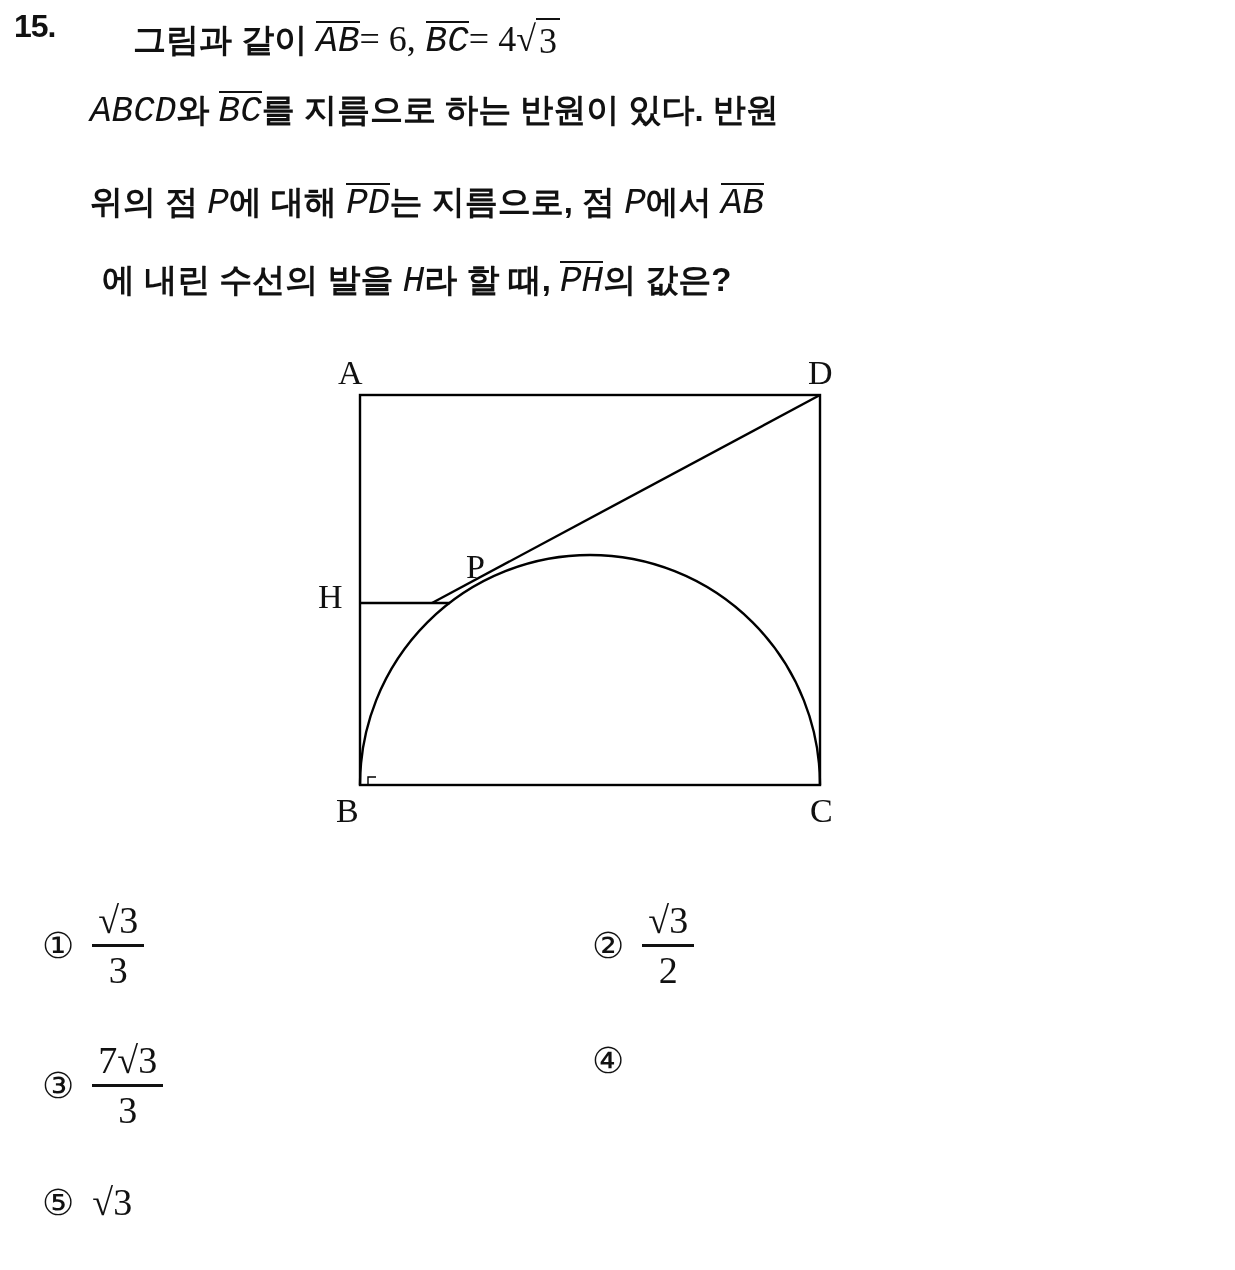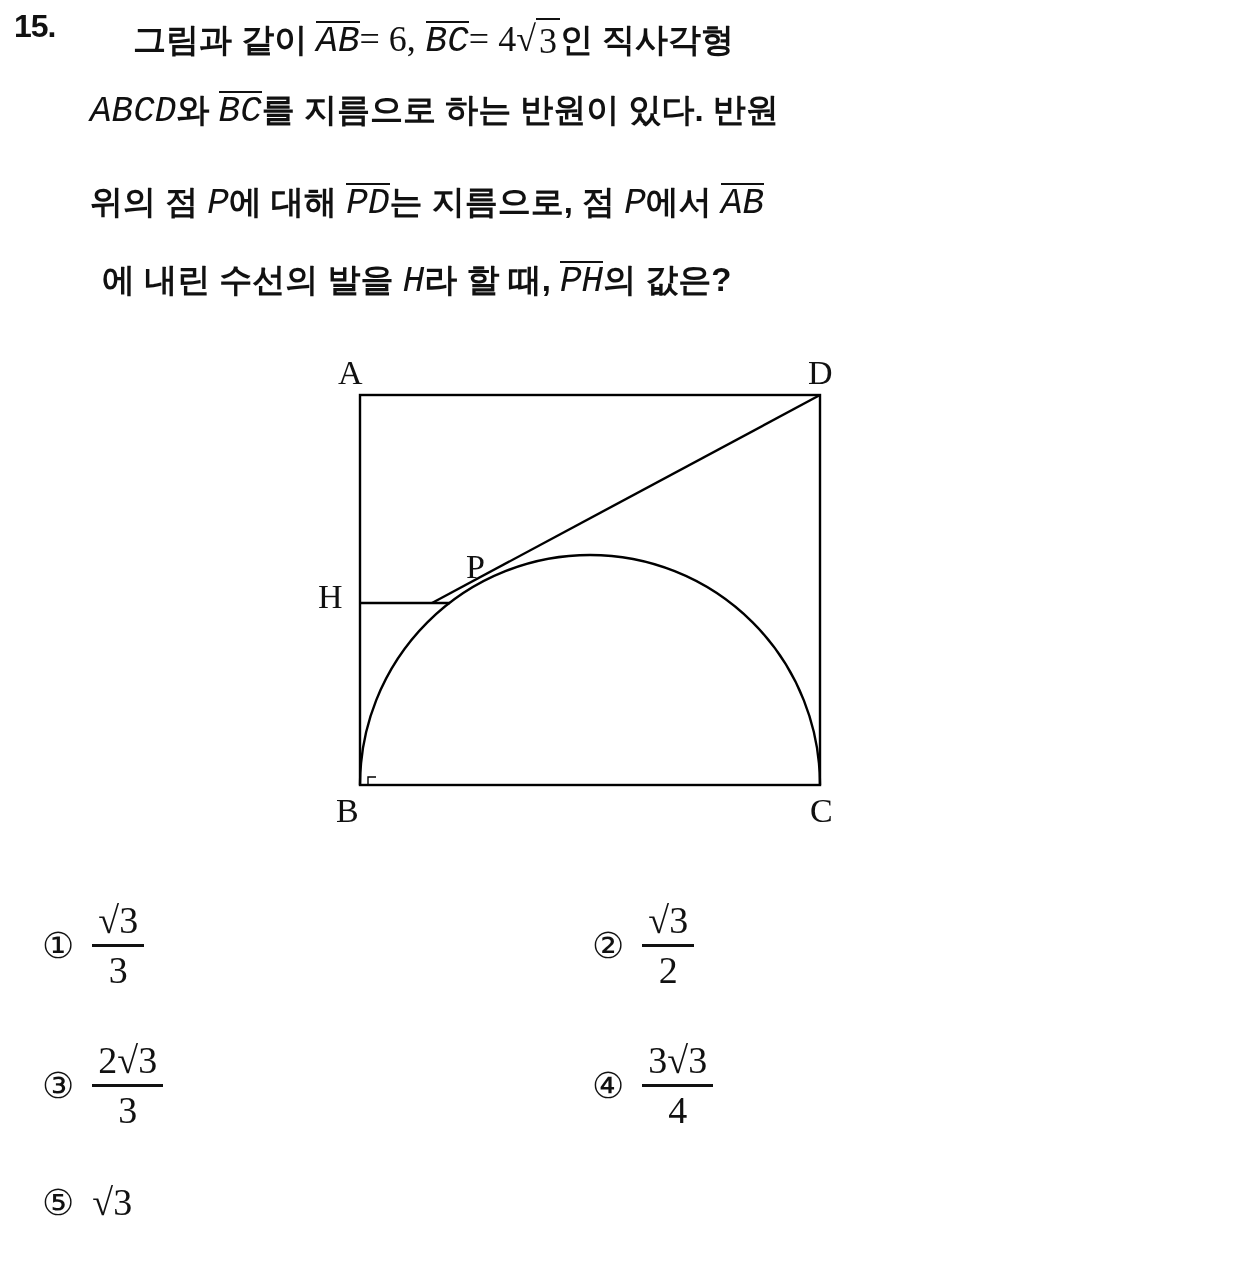--- a/index.html
+++ b/index.html
@@ -162,21 +162,21 @@
 
   <div class="problem">
 
     <div class="qnum">15.</div>
 
     <div class="stmt-line l1">
       <span class="ko">그림과 같이 </span><span class="mi ovl">AB</span><span class="mn">= 6,</span>
       <span class="mi ovl">BC</span><span class="mn">= 4</span><span class="radinline">
           <span class="rad"><span class="sign">√</span></span>
           <span class="mn" style="border-top:2px solid #111; padding:0 3px;">3</span>
-        </span><span class="ko">인 직사각형</span>
+        </span>
     </div>
 
     <div class="stmt-line l2">
       <span class="mi">ABCD</span><span class="ko">와 </span><span class="mi ovl">BC</span><span class="ko">를 지름으로 하는 반원이 있다. 반원</span>
     </div>
 
     <div class="stmt-line l3">
       <span class="ko">위의 점 </span><span class="mi">P</span><span class="ko">에 대해 </span><span class="mi ovl">PD</span><span class="ko">는 지름으로, 점 </span><span class="mi">P</span><span class="ko">에서 </span><span class="mi ovl">AB</span>
     </div>
 
@@ -223,33 +223,28 @@
       <span class="frac">
         <span class="num">√3</span>
         <span class="bar"></span>
         <span class="den">2</span>
       </span>
     </div>
 
     <div class="choice c3">
       <span class="circnum">③</span>
       <span class="frac">
-        <span class="num">2√3</span>
+        <span class="num">7√3</span>
         <span class="bar"></span>
         <span class="den">3</span>
       </span>
     </div>
 
     <div class="choice c4">
       <span class="circnum">④</span>
-      <span class="frac">
-        <span class="num">3√3</span>
-        <span class="bar"></span>
-        <span class="den">4</span>
-      </span>
     </div>
 
     <div class="choice c5">
       <span class="circnum">⑤</span>
       <span class="plain">√3</span>
     </div>
 
   </div>
 </div>
 

